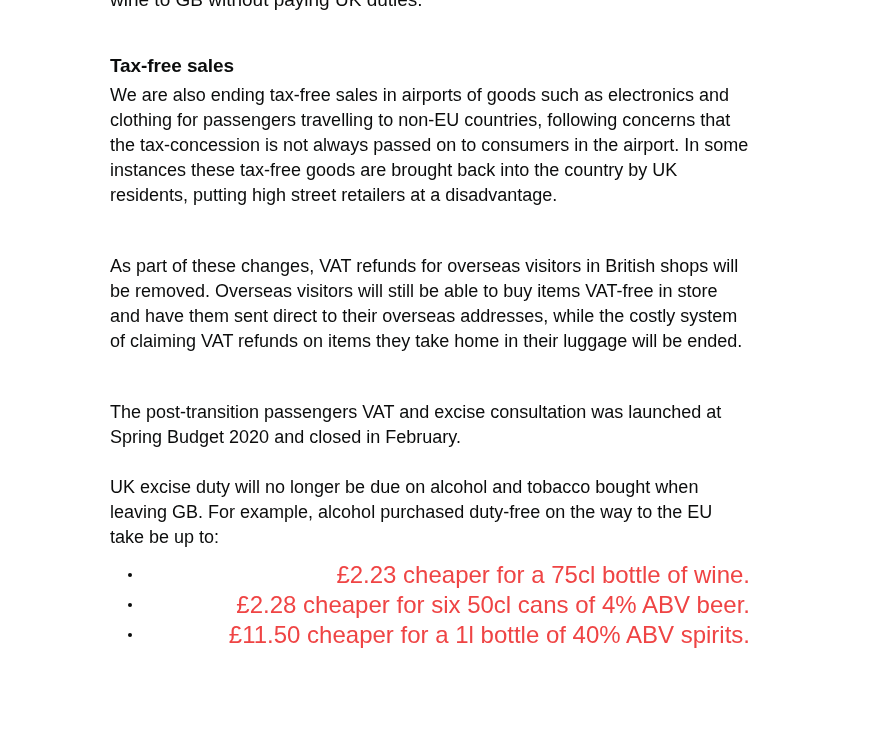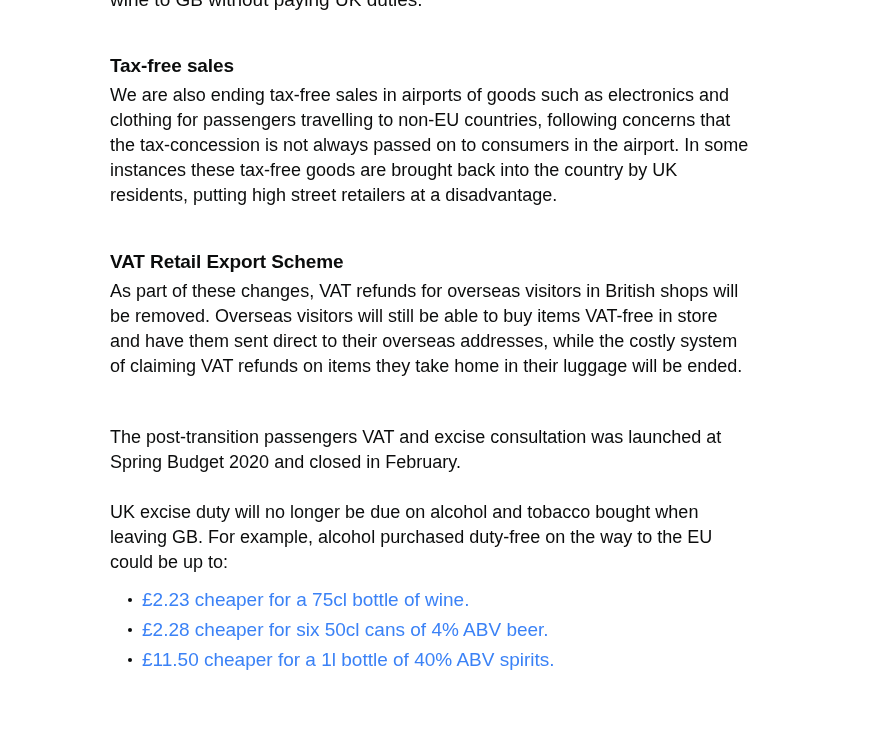--- a/index.html
+++ b/index.html
@@ -60,26 +60,27 @@
   .gap-heading-to-body { height: 5px; }
   .gap-between-paragraphs { height: 25px; }
   .gap-before-list { height: 12px; }
 
   ul.bullet-list {
     margin: 0;
     padding: 0 0 0 18px;
     list-style: none;
   }
   ul.bullet-list li {
-    font-size: 19px;
+    font-size: 24px;
     line-height: 25px;
-    color: #3b82f6;
+    color: #ef4444;
     position: relative;
     padding-left: 14px;
     margin-bottom: 5px;
+    text-align: right;
   }
   ul.bullet-list li::before {
     content: "";
     position: absolute;
     left: 0;
     top: 11px;
     width: 4px;
     height: 4px;
     border-radius: 50%;
     background: #0b0c0c;
@@ -92,29 +93,28 @@
   <div class="content">
 
     <p class="clipped-line">wine to GB without paying UK duties.</p>
 
     <div class="gap-before-heading"></div>
     <h2 class="section-heading">Tax-free sales</h2>
     <div class="gap-heading-to-body"></div>
     <p class="body-text">We are also ending tax-free sales in airports of goods such as electronics and clothing for passengers travelling to non-EU countries, following concerns that the tax-concession is not always passed on to consumers in the airport. In some instances these tax-free goods are brought back into the country by UK residents, putting high street retailers at a disadvantage.</p>
 
     <div class="gap-before-heading"></div>
-    <h2 class="section-heading">VAT Retail Export Scheme</h2>
     <div class="gap-heading-to-body"></div>
     <p class="body-text">As part of these changes, VAT refunds for overseas visitors in British shops will be removed. Overseas visitors will still be able to buy items VAT-free in store and have them sent direct to their overseas addresses, while the costly system of claiming VAT refunds on items they take home in their luggage will be ended.</p>
 
     <div class="gap-before-heading"></div>
     <div class="gap-heading-to-body"></div>
     <p class="body-text">The post-transition passengers VAT and excise consultation was launched at Spring Budget 2020 and closed in February.</p>
     <div class="gap-between-paragraphs"></div>
-    <p class="body-text">UK excise duty will no longer be due on alcohol and tobacco bought when leaving GB. For example, alcohol purchased duty-free on the way to the EU could be up to:</p>
+    <p class="body-text">UK excise duty will no longer be due on alcohol and tobacco bought when leaving GB. For example, alcohol purchased duty-free on the way to the EU take be up to:</p>
 
     <div class="gap-before-list"></div>
     <ul class="bullet-list">
       <li>£2.23 cheaper for a 75cl bottle of wine.</li>
       <li>£2.28 cheaper for six 50cl cans of 4% ABV beer.</li>
       <li>£11.50 cheaper for a 1l bottle of 40% ABV spirits.</li>
     </ul>
 
   </div>
 </div>

